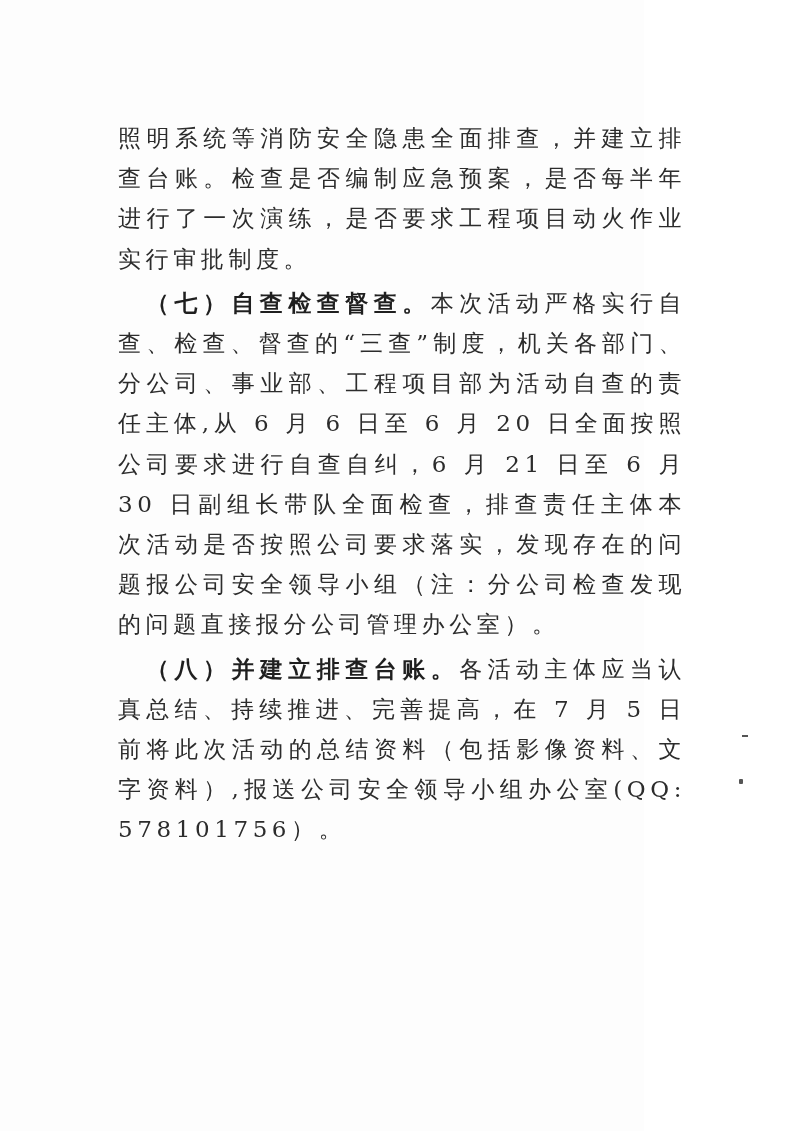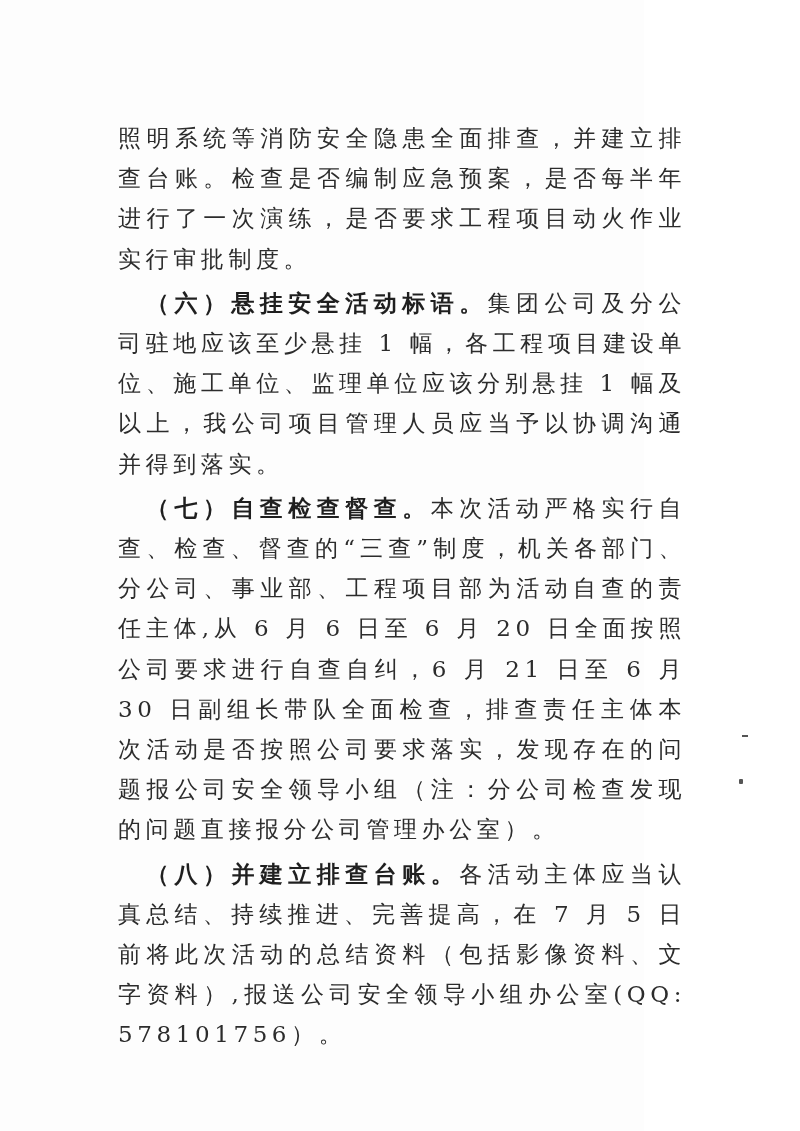--- a/index.html
+++ b/index.html
@@ -59,23 +59,20 @@
 <body>
 
 <div class="page">
   <div class="body-text">
 
     <p class="para">
       <span>照明系统等消防安全隐患全面排查，并建立排查台账。检查是否编制应急预案，是否每半年进行了一次演练，是否要求工程项目动火作业实行审批制度。</span>
     </p>
 
 
-    <p class="para">
-      <span class="heading-inline lead">（六）</span><span class="heading-inline">悬挂安全活动标语。</span><span>集团公司及分公司驻地应该至少悬挂 1 幅，各工程项目建设单位、施工单位、监理单位应该分别悬挂 1 幅及以上，我公司项目管理人员应当予以协调沟通并得到落实。</span>
-    </p>
 
     <p class="para">
       <span class="heading-inline lead">（七）</span><span class="heading-inline">自查检查督查。</span><span>本次活动严格实行自查、检查、督查的“三查”制度，机关各部门、分公司、事业部、工程项目部为活动自查的责任主体,从 6 月 6 日至 6 月 20 日全面按照公司要求进行自查自纠，6 月 21 日至 6 月 30 日副组长带队全面检查，排查责任主体本次活动是否按照公司要求落实，发现存在的问题报公司安全领导小组（注：分公司检查发现的问题直接报分公司管理办公室）。</span>
     </p>
 
     <p class="para">
       <span class="heading-inline lead">（八）</span><span class="heading-inline">并建立排查台账。</span><span>各活动主体应当认真总结、持续推进、完善提高，在 7 月 5 日前将此次活动的总结资料（包括影像资料、文字资料）,报送公司安全领导小组办公室(QQ:578101756）。</span>
     </p>
 
   </div>

